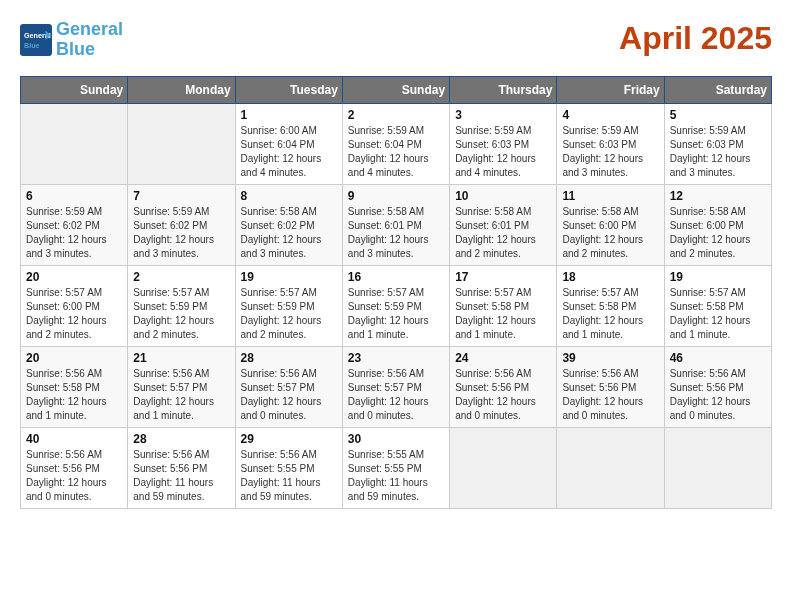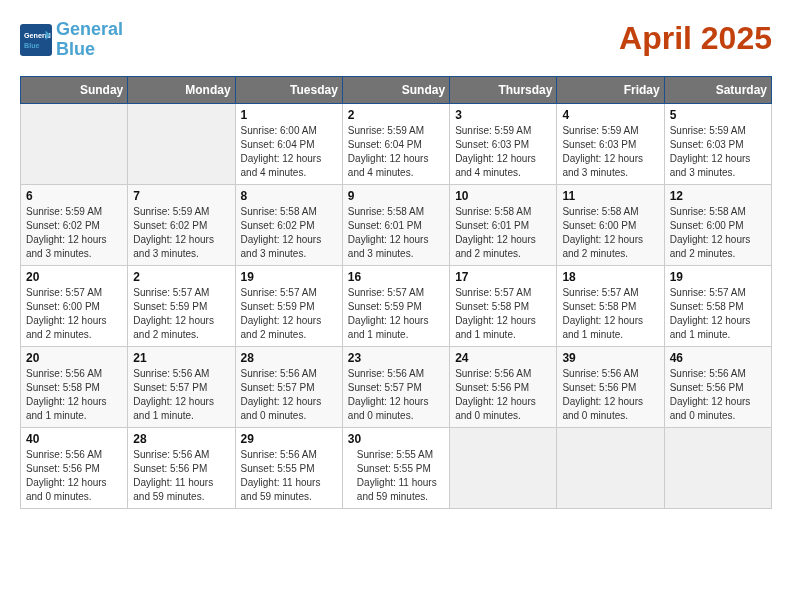--- a/index.html
+++ b/index.html
@@ -333,21 +333,21 @@
         </td>
         <td>
           <div class="day-num">29</div>
           <div class="day-info" style="white-space: pre-line;">Sunrise: 5:56 AM
 Sunset: 5:55 PM
 Daylight: 11 hours
 and 59 minutes.</div>
         </td>
         <td>
           <div class="day-num">30</div>
-          <div class="day-info" style="white-space: pre-line; margin-left: 9px;">Sunrise: 5:55 AM
+          <div class="day-info" style="white-space: pre-line;">Sunrise: 5:55 AM
 Sunset: 5:55 PM
 Daylight: 11 hours
 and 59 minutes.</div>
         </td>
         <td class="empty-cell"></td>
         <td class="empty-cell"></td>
         <td class="empty-cell"></td>
       </tr>
     </tbody>
 </table>

